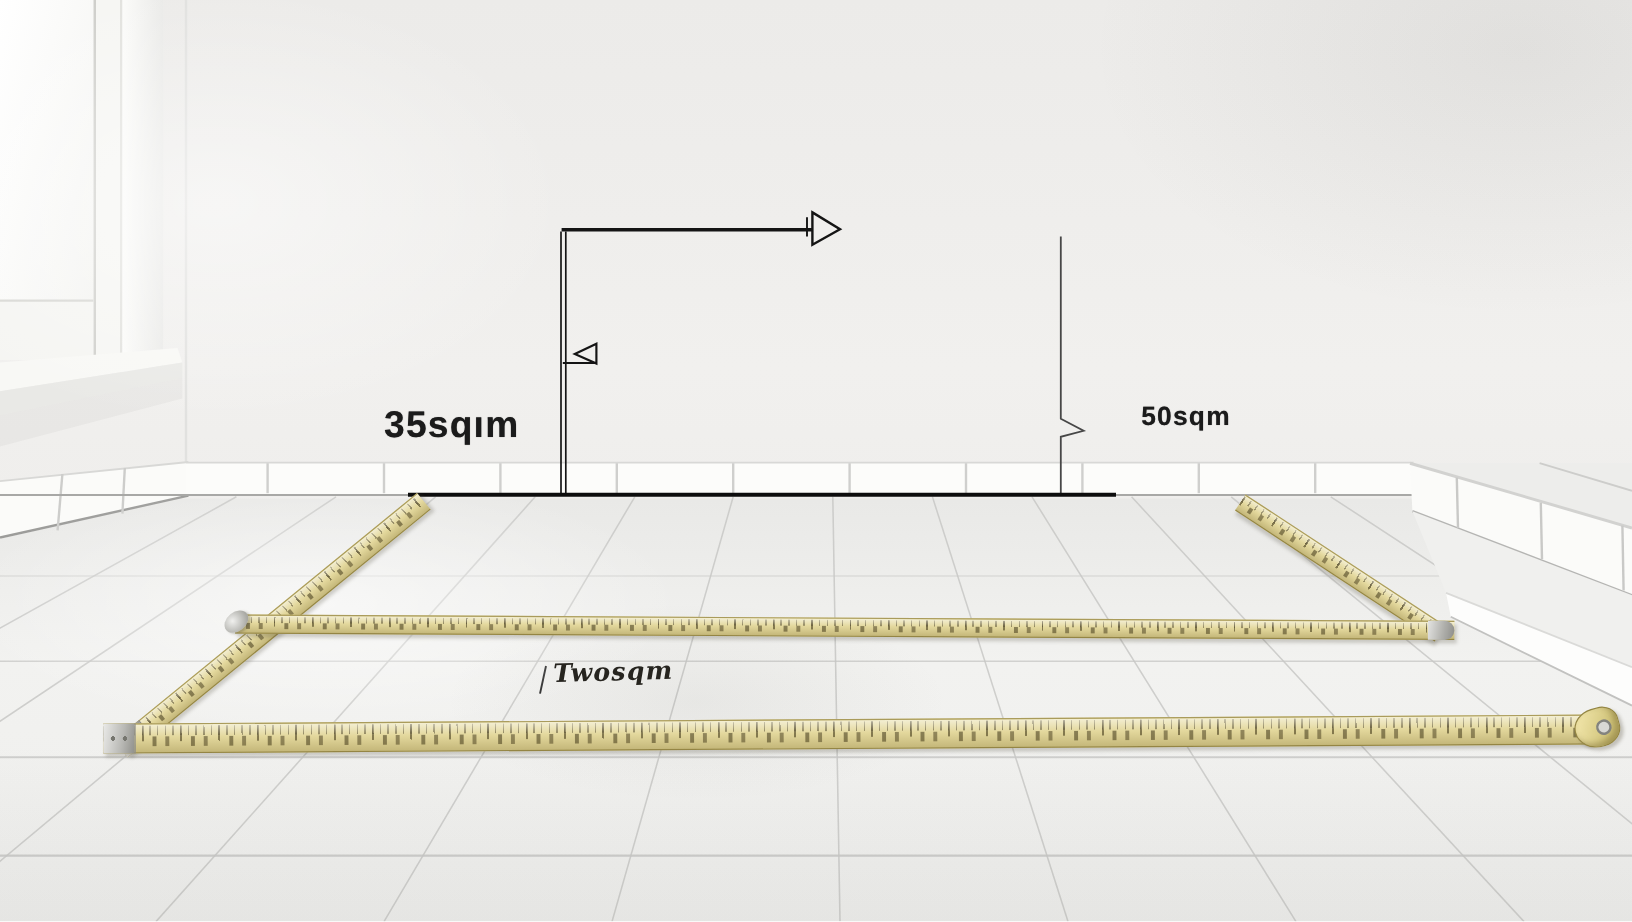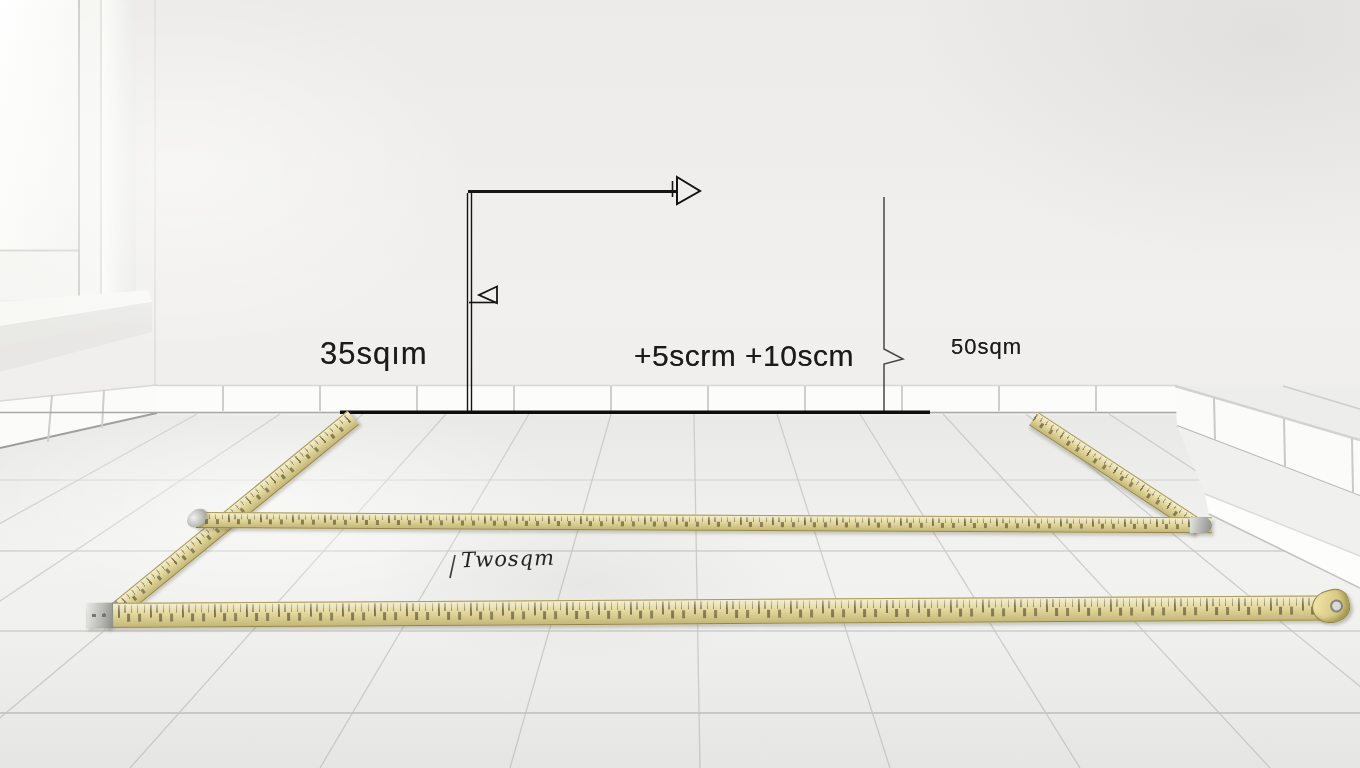--- a/index.html
+++ b/index.html
@@ -1,19 +1,20 @@
 <!DOCTYPE html>
 <html><head>
 <meta charset="utf-8">
 <style>
   html,body{margin:0;padding:0;background:#ffffff;}
   #stage{
     position:relative;width:1360px;height:768px;overflow:hidden;
     font-family:"Liberation Sans",sans-serif;
     background:linear-gradient(180deg,#ecebe9 0%,#f1f0ee 40%,#efeeec 54%,#e9e9e7 54.2%,#f2f2f0 72%,#eeeeec 100%);
+    font-weight:bold;
   }
   #scene-svg{position:absolute;left:0;top:0;}
   .overlay{position:absolute;pointer-events:none;}
   #light-wall{left:0;top:0;width:700px;height:420px;
     background:radial-gradient(ellipse 420px 260px at 180px 170px,rgba(255,255,255,0.5),rgba(255,255,255,0) 70%);}
   #shade-wall-right{right:0;top:0;width:620px;height:400px;
     background:radial-gradient(ellipse 480px 300px at 85% 10%,rgba(70,70,66,0.07),rgba(70,70,66,0) 75%);}
   #light-floor{left:0;top:414px;width:760px;height:260px;
     background:radial-gradient(ellipse 420px 150px at 270px 90px,rgba(255,255,255,0.55),rgba(255,255,255,0) 72%);}
   #shade-floor-mid{left:300px;top:470px;width:560px;height:230px;
@@ -205,17 +206,16 @@
   </div>
   <div class="tape" id="tape-lower">
     <div class="metal-tip"></div>
   </div>
   <div id="tape-hinge"></div>
   <div id="tape-curl-end">
     <div id="tape-curl-grommet"></div>
   </div>
 
   <div class="wall-label" id="label-35">35sqım</div>
-  <div class="wall-label" id="label-mid">+5scrm +10scm</div>
   <div class="wall-label" id="label-50">50sqm</div>
   <div id="label-floor">Twosqm</div>
 
 </div>
 
 </body></html>

